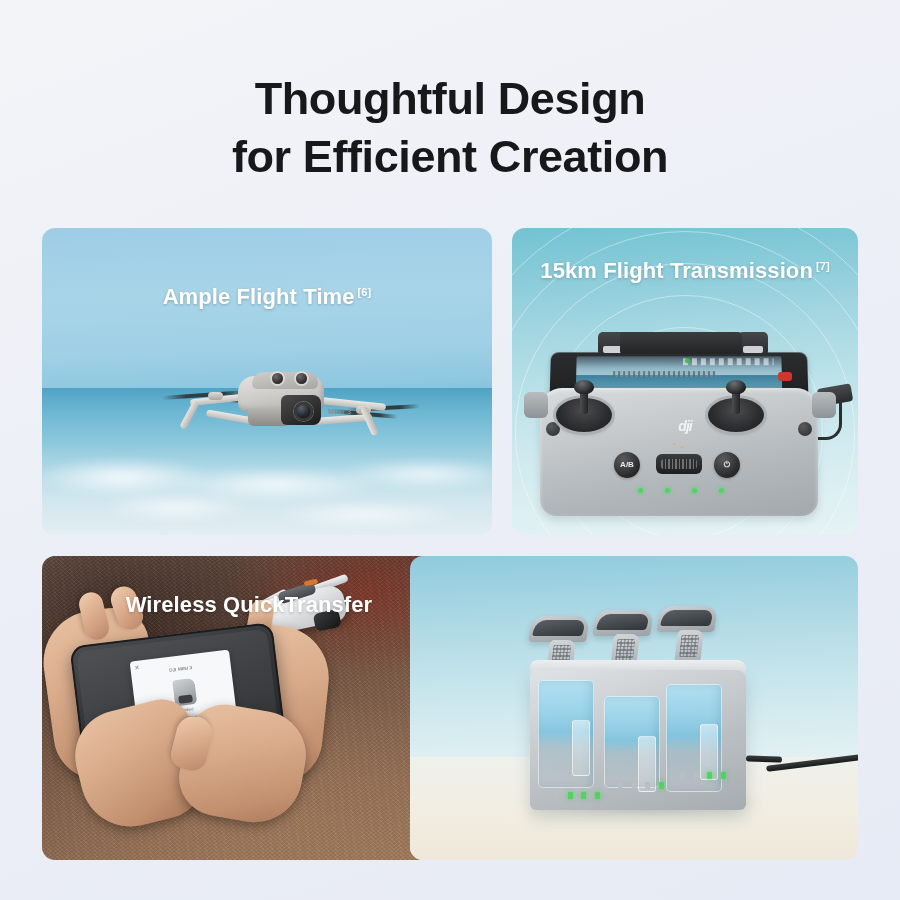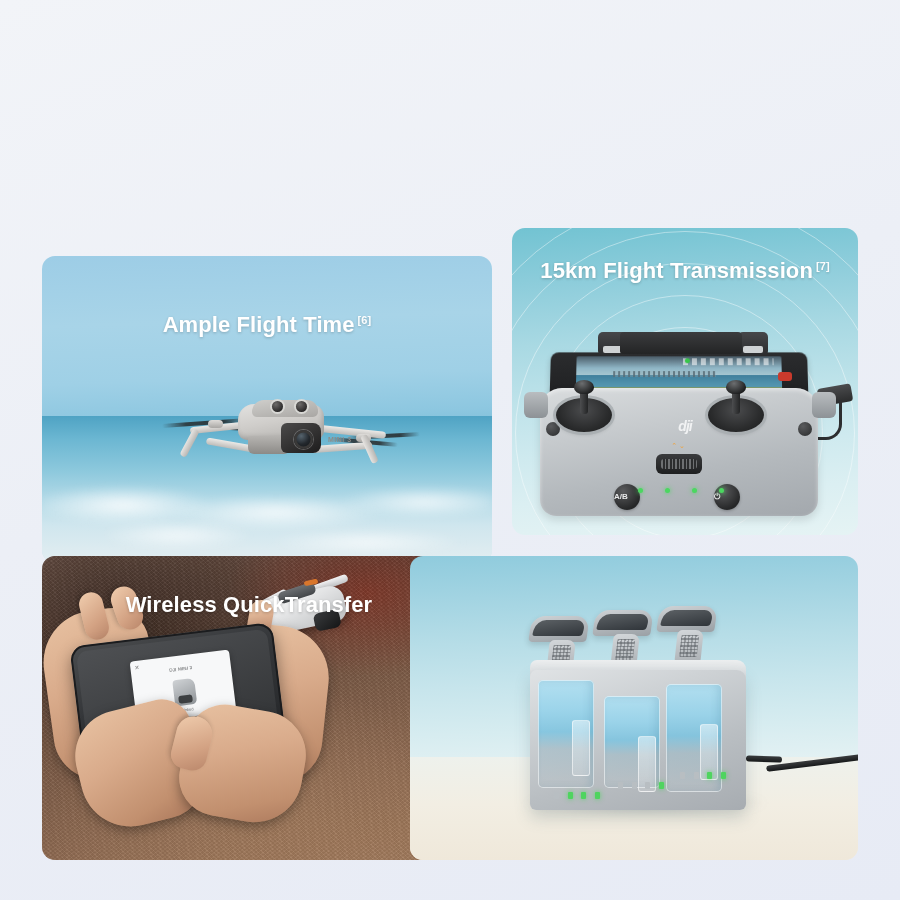--- a/index.html
+++ b/index.html
@@ -49,21 +49,20 @@
     font-size: 11px;
     font-weight: 600;
     vertical-align: super;
     margin-left: 3px;
     opacity: .97;
   }
 
   
   #card-flight { left: 42px; top: 228px; width: 450px; height: 307px;
     background: linear-gradient(178deg,#9dcde6 0%,#a8d4e8 22%,#9fd0e6 40%,#8dc7e0 52%,#79bcd7 60%,#6fb6d2 66%,#8cc6dc 74%,#b9d9e6 84%,#cfe3ec 92%,#dbe9ef 100%);
-    margin-top: 28px;
   }
   #card-flight .t { top: 56px; }
   .sea-horizon {
     position: absolute; left: 0; top: 52%; width: 100%; height: 48%;
     background: linear-gradient(180deg,#4fa3c4 0%,#6cb7d2 16%,#8ec9dd 38%,#b5dbe8 58%,#cfe6ee 74%,#dcebf0 90%,#e2eef2 100%);
   }
   .sea-foam {
     position: absolute; width: 100%; height: 60px; bottom: 28px; left: 0;
     background: radial-gradient(ellipse 130px 28px at 18% 50%, rgba(255,255,255,.85), rgba(255,255,255,0) 70%),
                 radial-gradient(ellipse 150px 24px at 52% 62%, rgba(255,255,255,.8), rgba(255,255,255,0) 72%),
@@ -226,21 +225,21 @@
   }
   .rc-logo {
     position: absolute; left: 50%; top: 92px; transform: translateX(-50%);
     color: #f4f5f6; font-size: 14px; font-weight: 800; font-style: italic;
     letter-spacing: -1px; opacity: .95;
   }
   .rc-btn {
     position: absolute; top: 126px; width: 26px; height: 26px; border-radius: 50%;
     background: radial-gradient(circle at 35% 28%,#5a5b5d,#262728 72%);
     box-shadow: 0 1px 3px rgba(0,0,0,.25);
-    color:#e8e9ea; font-size:8px; font-weight:700; line-height:26px;margin-top:32px;
+    color:#e8e9ea; font-size:8px; font-weight:700; text-align:center; line-height:26px;
   }
   .rc-btn.pause { left: 94px; }
   .rc-btn.power { left: 194px; }
   .rc-wheel {
     position: absolute; left: 136px; top: 128px; width: 46px; height: 20px;
     background: linear-gradient(180deg,#3a3b3d,#1e1f20); border-radius: 6px;
   }
   .rc-wheel i { position:absolute; left:5px; top:5px; width:36px; height:10px;
     background: repeating-linear-gradient(90deg,#6e7072 0 1.5px,#2c2d2e 1.5px 3.5px);
     border-radius:3px; }
@@ -459,20 +458,24 @@
     background: linear-gradient(180deg,#3a3c3e,#17191a);
     border-radius: 3px;
     transform: rotate(2deg);
   }
 </style>
 </head>
 <body>
 
 <div class="page">
 
+  <h1 class="heading">
+    <span>Thoughtful Design</span>
+    <span class="l2">for Efficient Creation</span>
+  </h1>
 
   <div class="card" id="card-flight">
     <div class="sea-horizon"></div>
     <div class="sea-foam"></div>
     <div class="sea-foam2"></div>
 
     <div class="drone">
       <div class="d-prop p1"></div>
       <div class="d-prop p2"></div>
       <div class="d-prop p3"></div>

